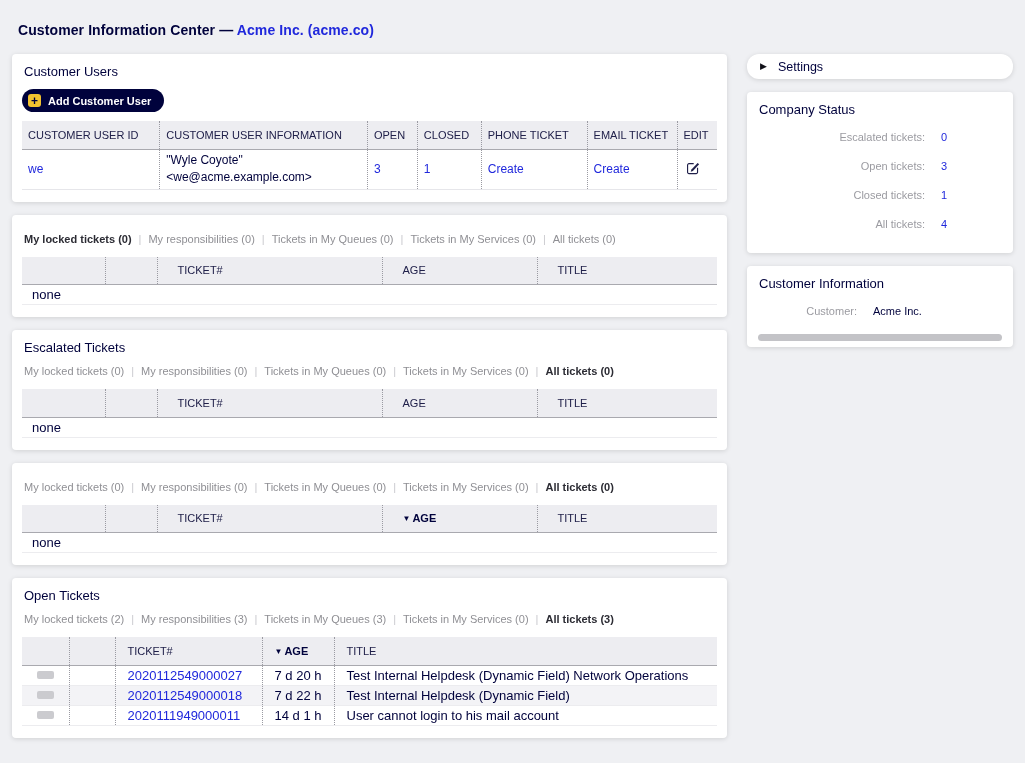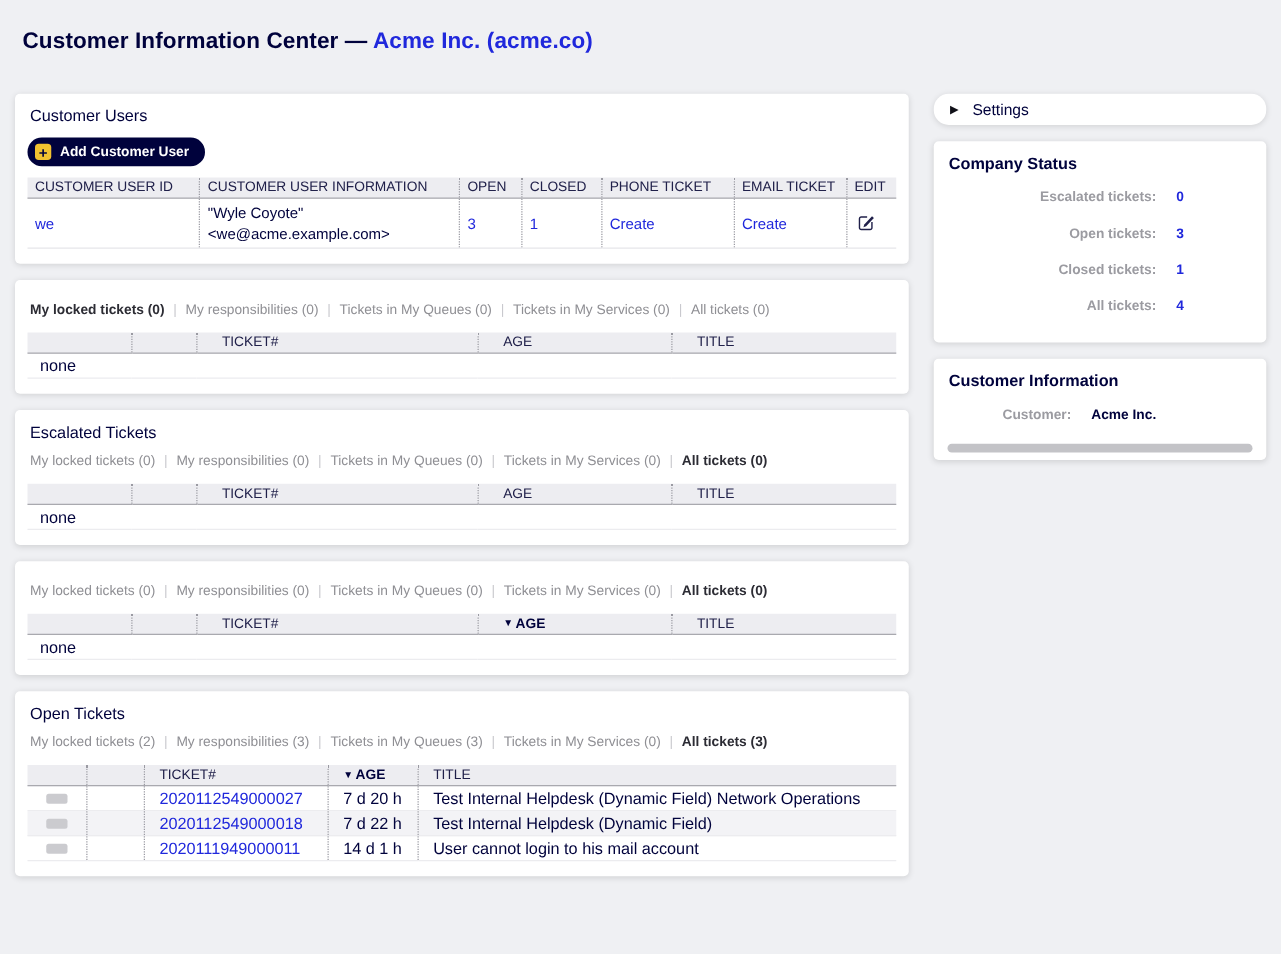--- a/index.html
+++ b/index.html
@@ -7,22 +7,22 @@
   body {
     width:1025px; height:763px;
     background:#eff0f3;
     font-family:"Liberation Sans", sans-serif;
     font-size:12px;
     color:#00023c;
     overflow:hidden;
   }
   .page { padding:10px 12px; }
   h1.page-title {
-    font-size:18px; font-weight:bold; color:#00023c;
-    margin:12px 6px 32px 6px; letter-spacing:.1px;
+    font-size:14px; font-weight:bold; color:#00023c;
+    margin:12px 6px 16px 6px; letter-spacing:.1px;
   }
   h1.page-title a { color:#2028dc; text-decoration:none; }
   .layout { display:flex; gap:20px; align-items:flex-start; }
   .main-col { width:715px; flex:0 0 715px; }
   .side-col { width:266px; flex:0 0 266px; }
 
   .widget {
     background:#ffffff; border-radius:4px;
     box-shadow:0 1px 5px rgba(0,0,0,0.13);
     padding:8px 10px 12px 10px;
@@ -39,21 +39,21 @@
     margin:1px 0 9px 0;
   }
   .plus-icon {
     display:inline-flex; align-items:center; justify-content:center;
     width:13px; height:13px; border-radius:3px;
     background:#f2c230; color:#00023c;
     font-size:12px; font-weight:bold; line-height:1;
   }
   table { width:100%; border-collapse:collapse; }
   th {
-    background:#ededf1; height:16px;
+    background:#ededf1; height:28px;
     font-size:11px; font-weight:normal; text-align:left;
     color:#20204a; padding:2px 6px; white-space:nowrap;
     border-bottom:1px solid #a9a9af;
   }
   th + th, .sep-cells td + td { border-left:1px dotted #9a9aa2; }
   td { padding:2px 6px; }
   a { color:#2028dc; text-decoration:none; cursor:pointer; }
 
   .cu-table td { height:40px; vertical-align:middle; border-bottom:1px solid #e6e6ea; }
   .cu-table .info div { line-height:17px; color:#00023c; }
@@ -96,21 +96,21 @@
   }
   .tri { font-size:9px; color:#101018; line-height:1; }
   .kv { margin-top:14px; }
   .kv-row { display:flex; align-items:baseline; margin-bottom:17px; font-size:11px; }
   .kv-label { color:#9b9ba1; text-align:right; }
   .kv-wide .kv-label { flex:0 0 168px; }
   .kv-narrow .kv-label { flex:0 0 100px; }
   .kv-value { margin-left:16px; }
   .kv-value.plain { color:#00023c; }
   .hscrollbar { height:7px; background:#c3c3c7; border-radius:4px; margin:6px 1px 0 1px; cursor:pointer; }
-  .side-widget { padding-bottom:6px;font-weight:bold; }
+  .side-widget { padding-bottom:6px; }
 </style>
 </head>
 <body>
 
 <div class="page">
 
   <h1 class="page-title"><span>Customer Information Center —</span>
     <a>Acme Inc. (acme.co)</a>
   </h1>
 

